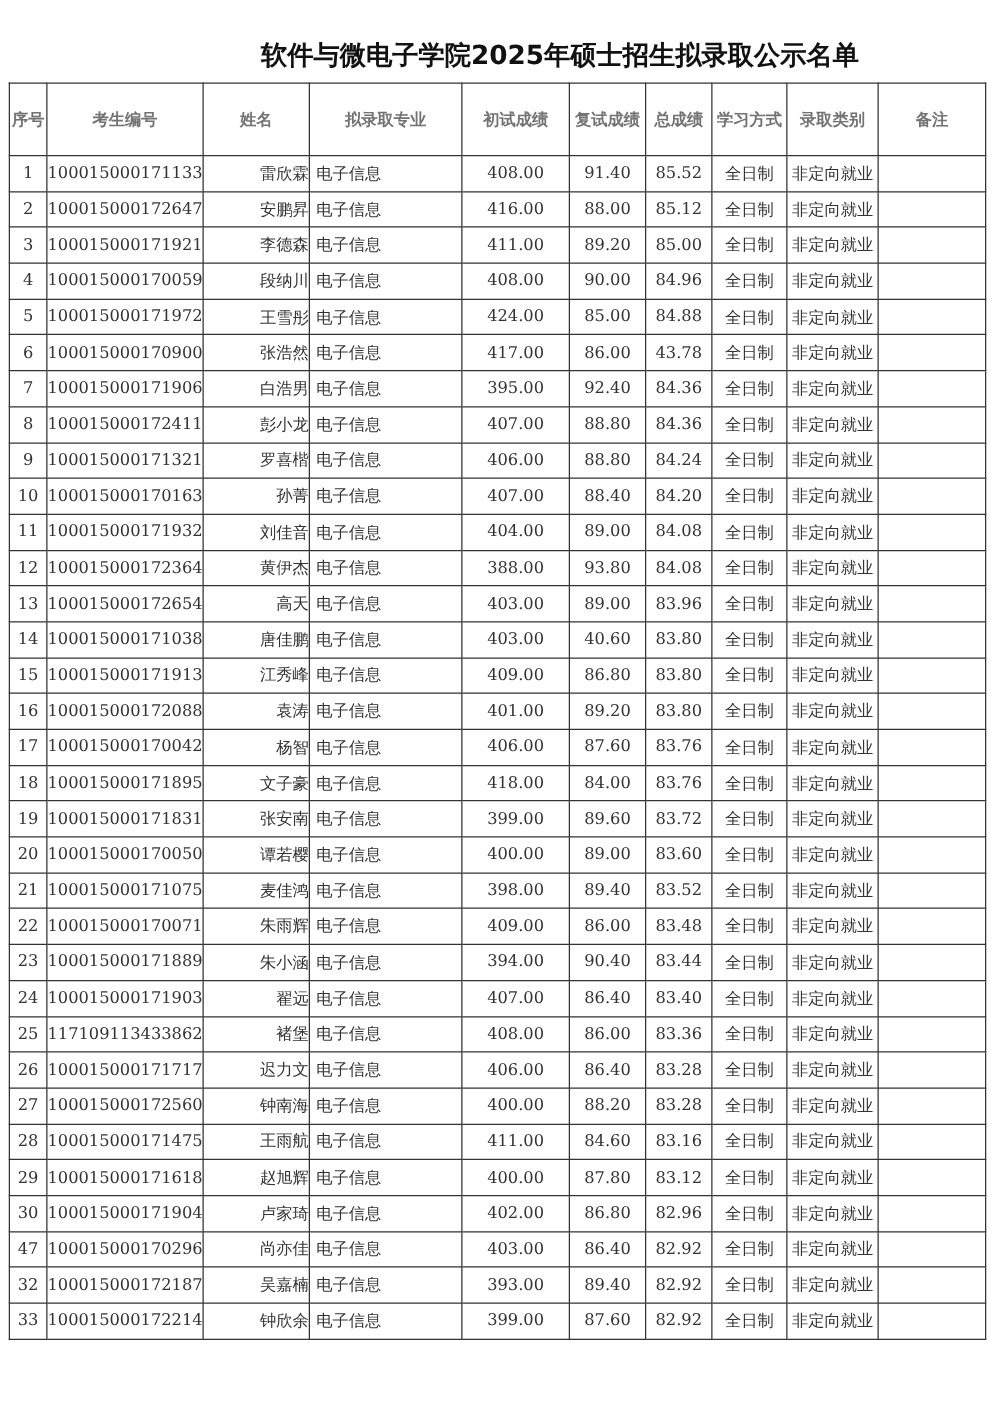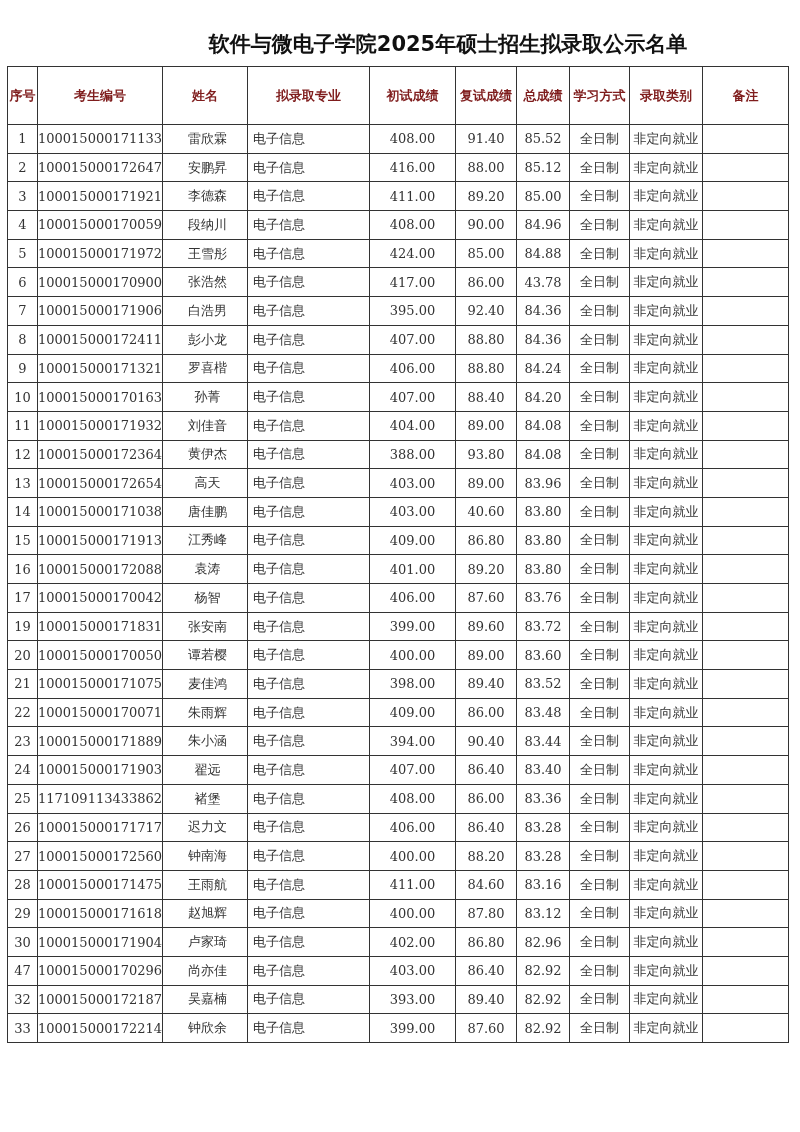--- a/index.html
+++ b/index.html
@@ -5,24 +5,24 @@
   html, body { margin: 0; padding: 0; background: #ffffff; }
   body { width: 800px; height: 1132px; position: relative; overflow: hidden;
          font-family: "DejaVu Serif", "Liberation Serif", serif; color: #222; }
   .title { position: absolute; top: 30px; left: 0; width: 800px; text-align: center;
            font-family: "DejaVu Sans", "Liberation Sans", sans-serif; font-weight: bold;
            font-size: 21px; color: #111; letter-spacing: 0px; padding-left: 48px; }
   table { position: absolute; left: 7px; top: 66px; border-collapse: collapse;
           table-layout: fixed; width: 781px; }
   td, th { border: 1.5px solid #333; padding: 0; overflow: hidden; white-space: nowrap; }
   th { height: 57px; font-family: "DejaVu Sans", "Liberation Sans", sans-serif;
-       font-weight: bold; font-size: 13px; color: #7f1d1d; text-align: center; }
+       font-weight: bold; font-size: 13px; color: #737373; text-align: center; }
   td { height: 27.7px; font-size: 13px; color: #333; text-align: center; }
   td.left { text-align: left; padding-left: 5px; }
-  td.name { text-align: center; padding-left: 5px; font-family: Liberation Serif, serif; }
+  td.name { text-align: right; padding-left: 5px; font-family: Liberation Serif, serif; }
 </style>
 </head>
 <body>
 
 <div class="title">软件与微电子学院2025年硕士招生拟录取公示名单</div>
 
 <table>
   <colgroup>
     <col style="width:30px">
     <col style="width:125px">
@@ -248,20 +248,32 @@
         <td class="name">杨智</td>
         <td class="left">电子信息</td>
         <td>406.00</td>
         <td>87.60</td>
         <td>83.76</td>
         <td>全日制</td>
         <td>非定向就业</td>
         <td></td>
       </tr>
       <tr>
+        <td>18</td>
+        <td>100015000171895</td>
+        <td class="name">文子豪</td>
+        <td class="left">电子信息</td>
+        <td>418.00</td>
+        <td>84.00</td>
+        <td>83.76</td>
+        <td>全日制</td>
+        <td>非定向就业</td>
+        <td></td>
+      </tr>
+      <tr>
         <td>19</td>
         <td>100015000171831</td>
         <td class="name">张安南</td>
         <td class="left">电子信息</td>
         <td>399.00</td>
         <td>89.60</td>
         <td>83.72</td>
         <td>全日制</td>
         <td>非定向就业</td>
         <td></td>

